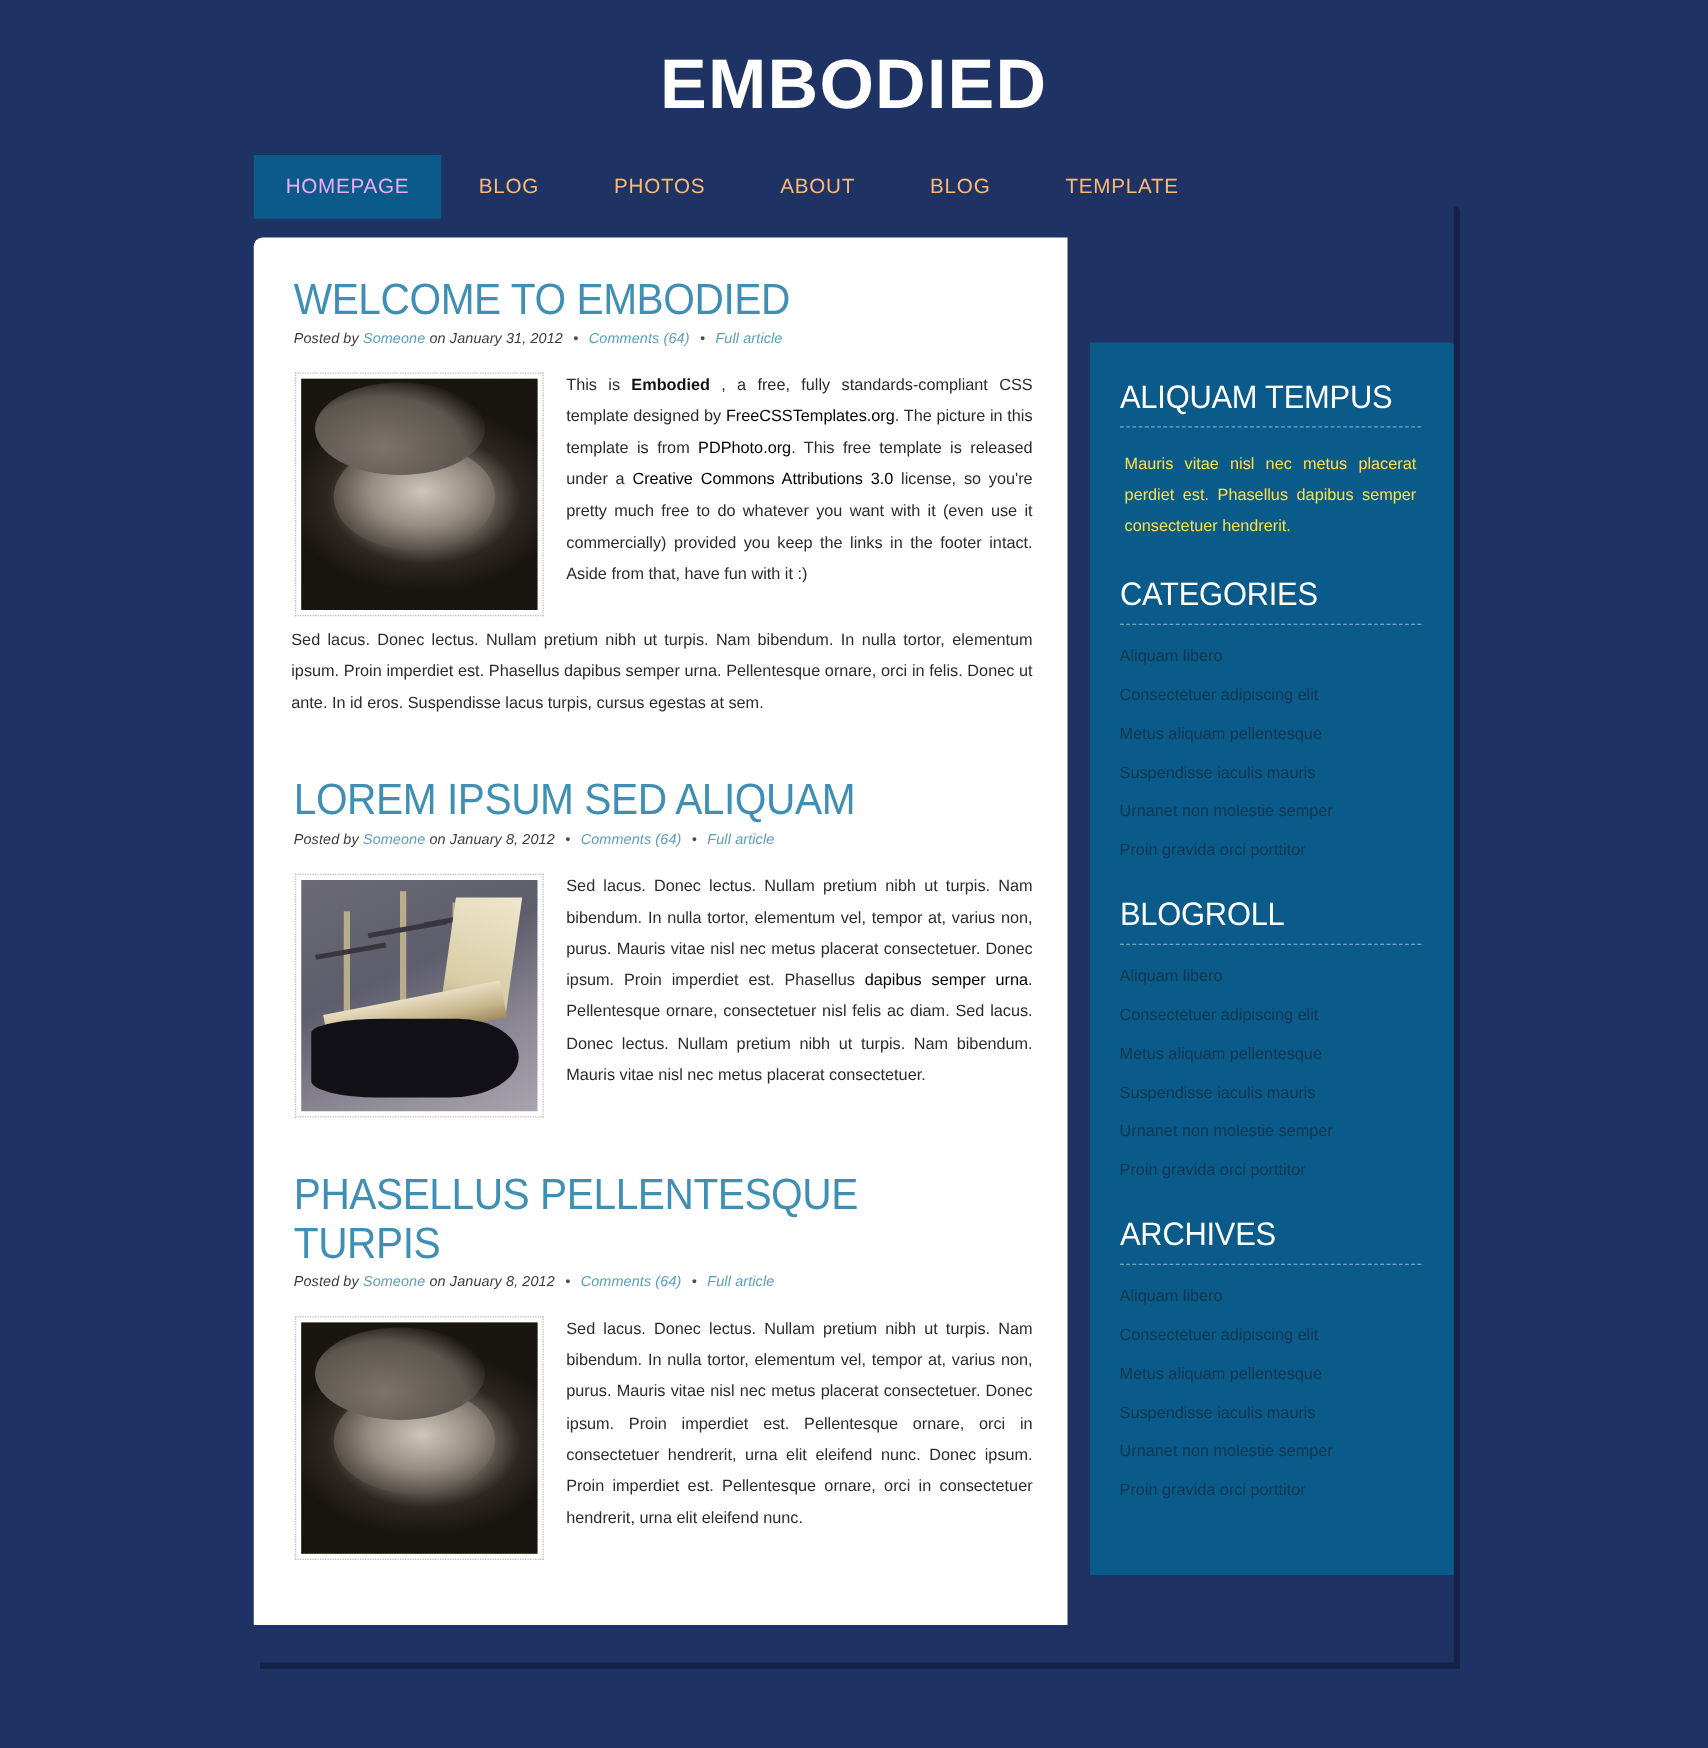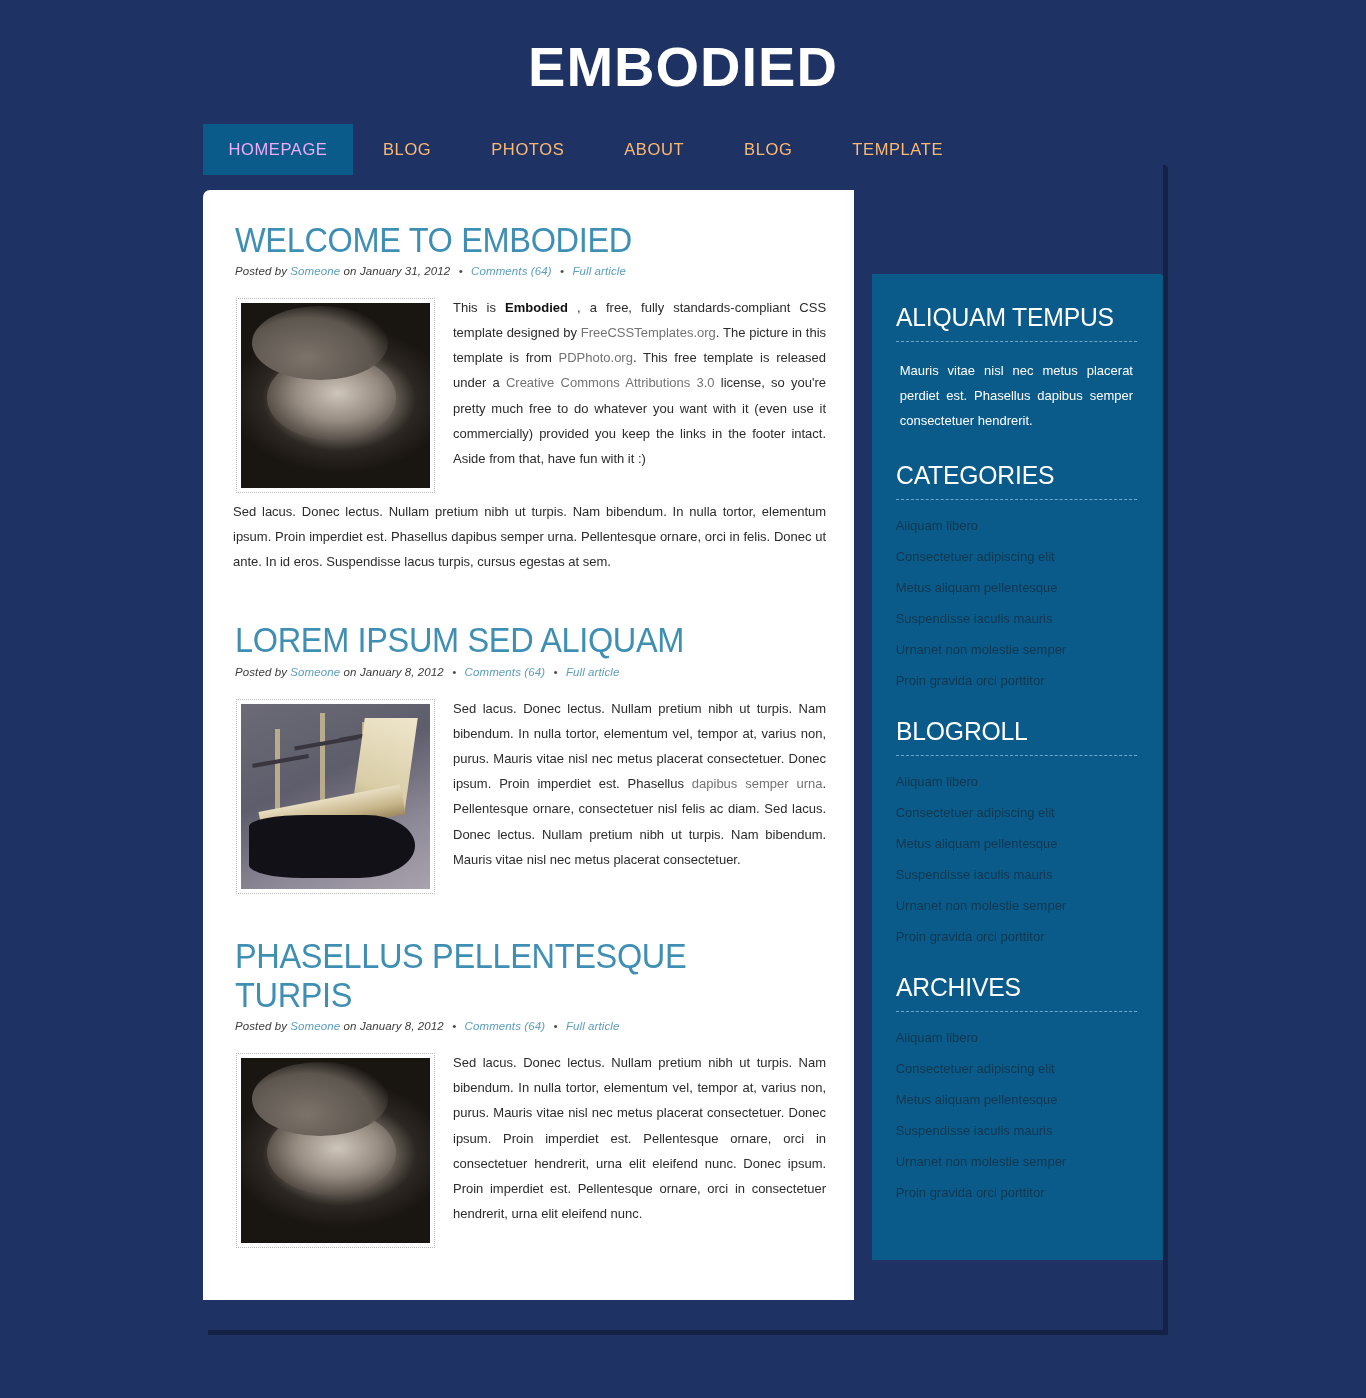--- a/index.html
+++ b/index.html
@@ -132,21 +132,21 @@
   .post-meta .sep { color: #4a4a4a; padding: 0 5px; }
 
   .post-body { }
   .post-body p {
     font-size: 13px;
     line-height: 25.2px;
     color: #2b2b2b;
     text-align: justify;
     margin: 0 0 16px 0;
   }
-  .post-body a { color: #737373; text-decoration: none; }
+  .post-body a { color: #000000; text-decoration: none; }
   .post-body strong { font-weight: bold; color: #111; }
 
   .thumb {
     float: left;
     width: 199px;
     height: 195px;
     margin: 3px 18px 6px 3px;
     padding: 4px;
     border: 1px dotted #b9b9b9;
     background: #ffffff;
@@ -240,21 +240,21 @@
   }
   .side-rule {
     border: 0;
     border-top: 1px dashed #6ea9c9;
     margin: 0 0 16px 0;
     height: 0;
   }
   .side-text {
     font-size: 13px;
     line-height: 25px;
-    color: #ffffff;
+    color: #fde047;
     text-align: justify;
     margin: 0;
     padding: 0 4px 0 4px;
   }
   .side-list {
     list-style: none;
     margin: 0;
     padding: 0;
   }
   .side-list li { margin: 0 0 13px 0; }

